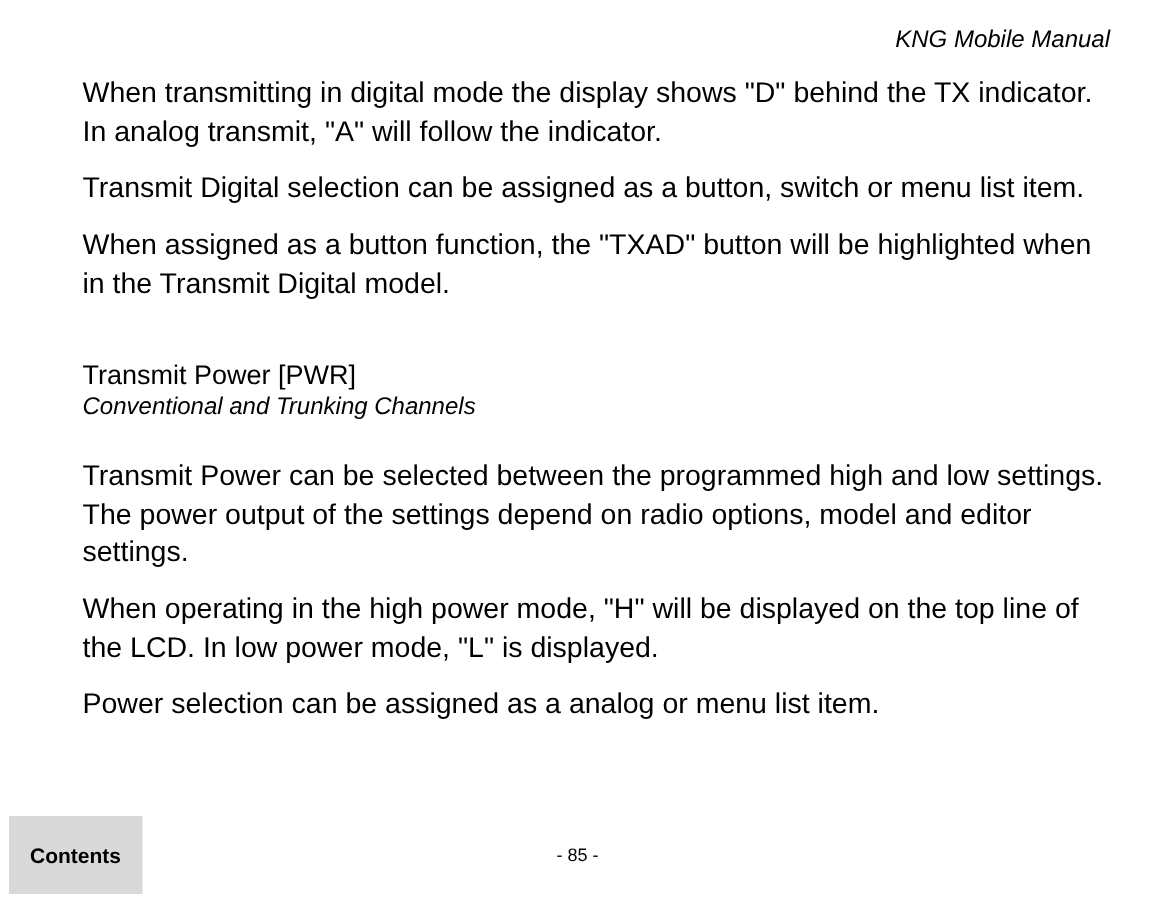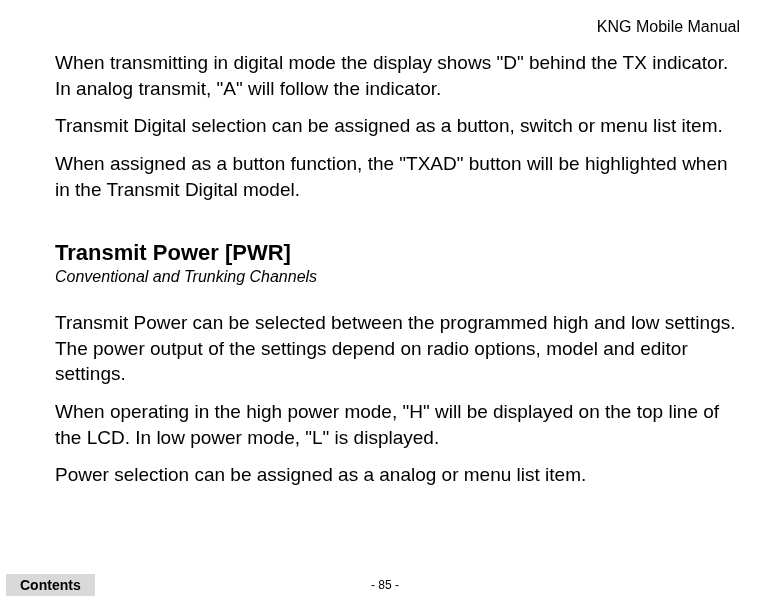--- a/index.html
+++ b/index.html
@@ -11,52 +11,53 @@
       font-family: Arial, Helvetica, sans-serif;
       width: 770px;
       height: 610px;
       background: #fff;
       color: #000;
       position: relative;
       padding: 18px 30px 0 55px;
     }
     .header-title {
       text-align: right;
+      font-style: italic;
       font-size: 16px;
       margin-bottom: 14px;
     }
     .para {
       font-size: 19px;
       line-height: 1.35;
       margin-bottom: 12px;
     }
     .section-heading {
-      font-size: 22px;
-      font-weight: bold;
+      font-size: 18px;
+      font-weight: normal;
       margin-top: 38px;
       margin-bottom: 2px;
     }
     .subheading {
       font-style: italic;
       font-size: 16px;
       margin-bottom: 24px;
     }
     .footer {
       position: absolute;
       bottom: 14px;
       left: 0;
       width: 100%;
       display: flex;
       align-items: center;
     }
     .contents-btn {
       background: #d9d9d9;
       font-weight: bold;
       font-size: 14px;
-      padding: 3px 14px;
+      padding: 18px 14px;
       margin-left: 6px;
       border: none;
       cursor: pointer;
     }
     .page-number {
       position: absolute;
       left: 50%;
       transform: translateX(-50%);
       font-size: 12px;
     }

